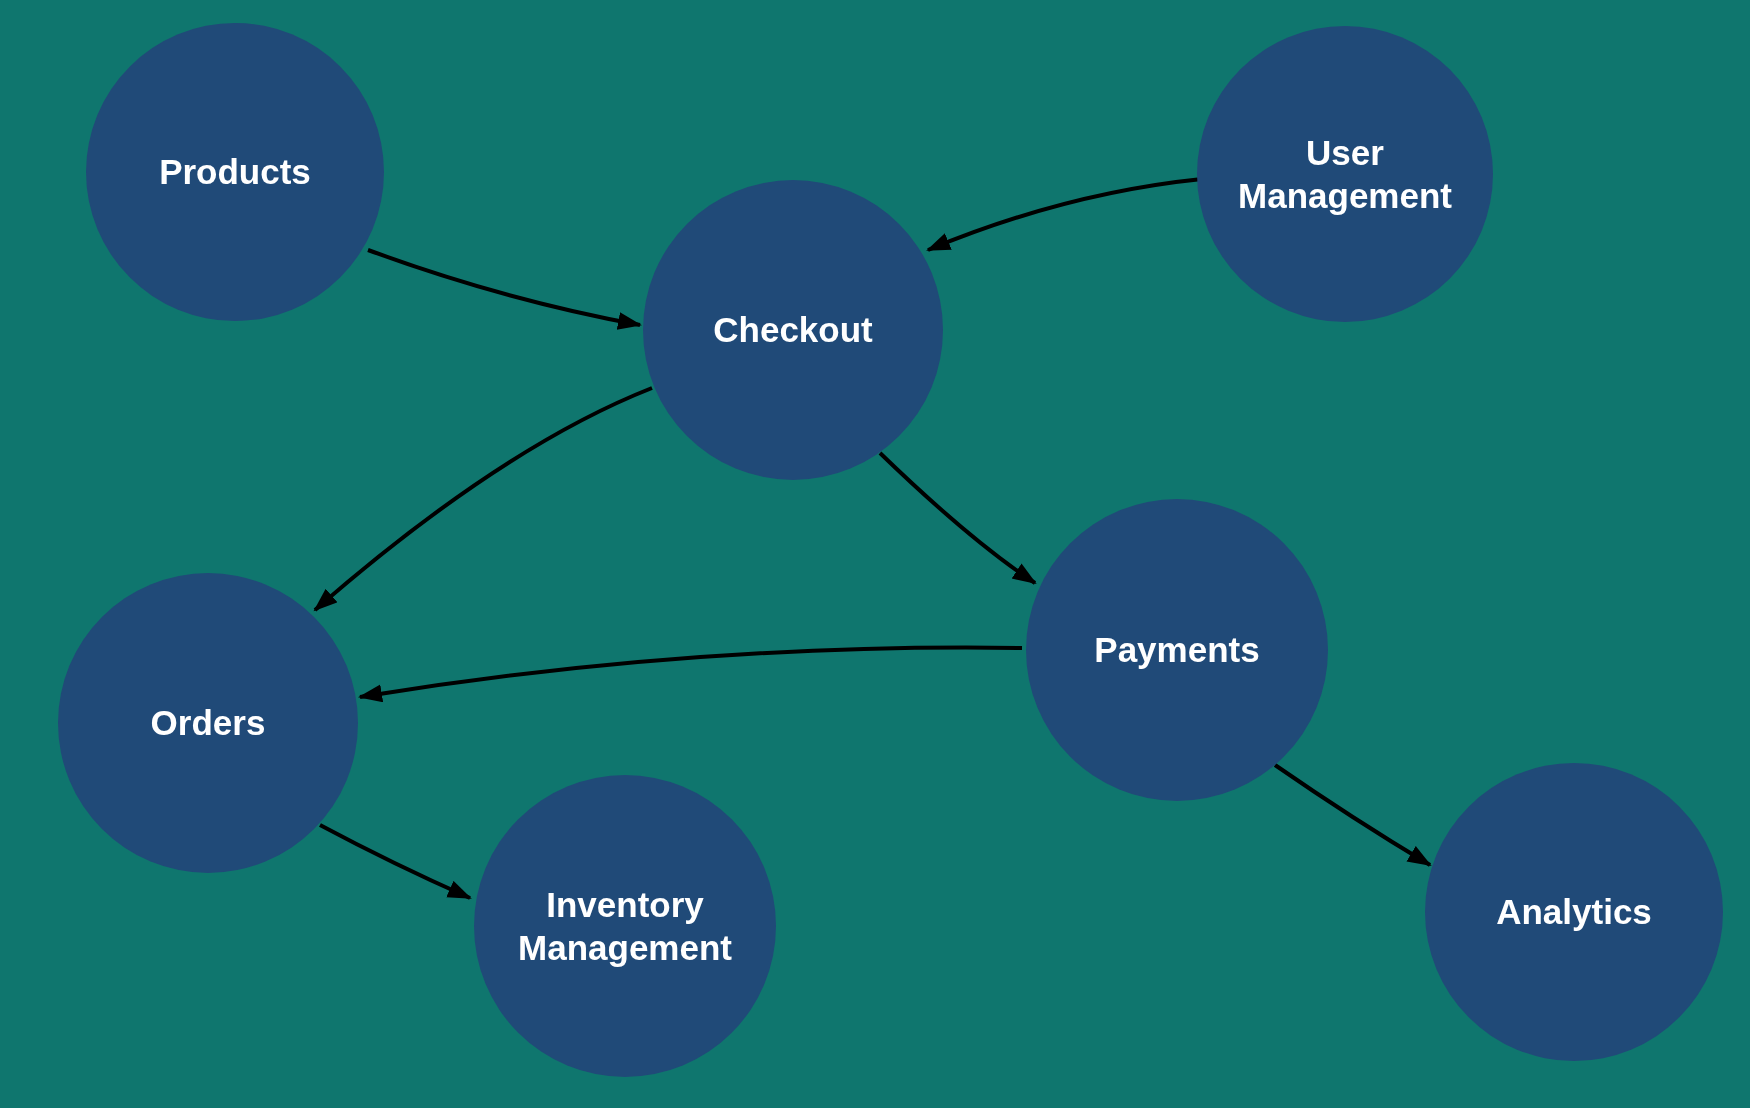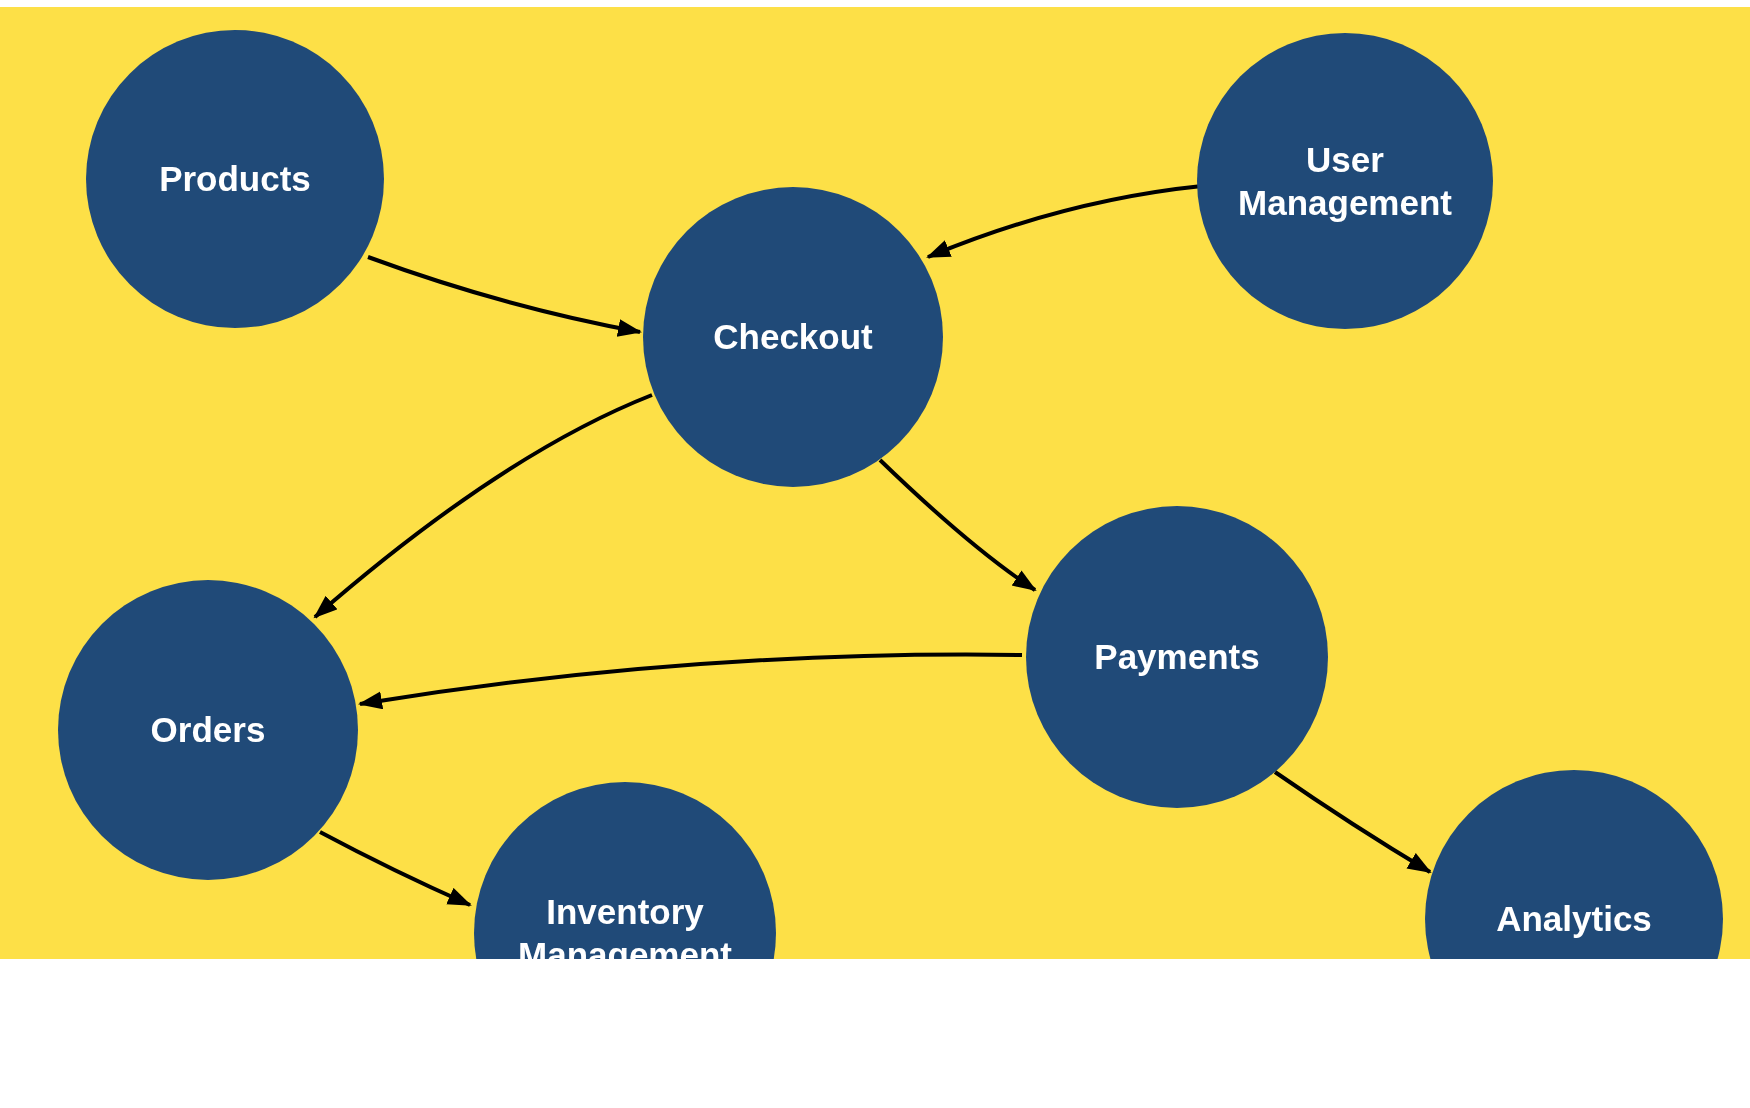--- a/index.html
+++ b/index.html
@@ -4,24 +4,23 @@
 <style>
   html, body {
     margin: 0;
     padding: 0;
     background: #ffffff;
     font-family: "Liberation Sans", sans-serif;
   }
   #canvas {
     position: relative;
     width: 1750px;
-    height: 952px;
-    background: #fde047;
+    height: 1108px;
+    background: #0f766e;
     overflow: hidden;
-    margin-top: 7px;
   }
   #diagram-svg {
     position: absolute;
     left: 0;
     top: 0;
     width: 1750px;
     height: 1108px;
   }
   .edge {
     stroke: #000000;

